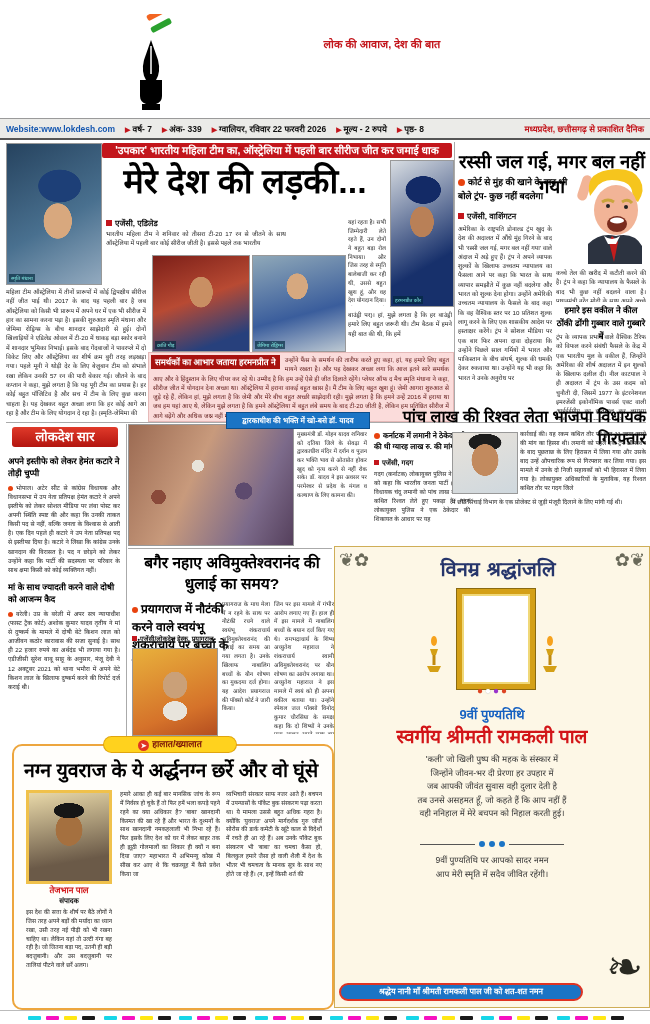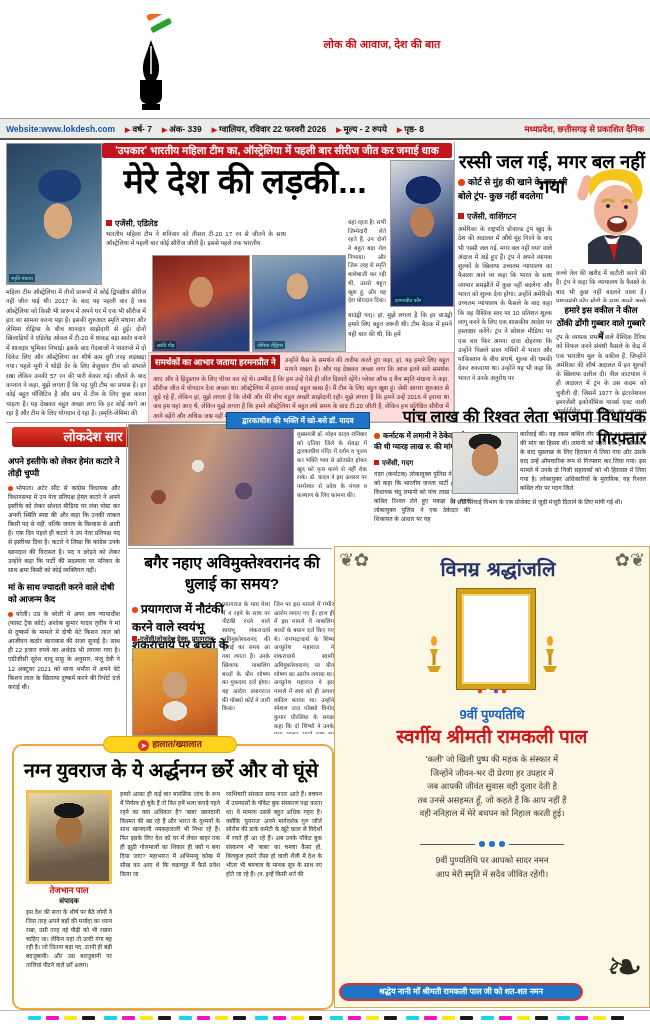--- a/index.html
+++ b/index.html
@@ -57,21 +57,21 @@
              linear-gradient(170deg,#e8d8a8,#6b5a48 75%);}
   .ph-obit{background:radial-gradient(ellipse 16px 20px at 50% 40%,#bb9a78 62%,rgba(0,0,0,0) 64%),
            radial-gradient(ellipse 22px 16px at 50% 22%,#cfd8b8 62%,rgba(0,0,0,0) 64%),
            linear-gradient(160deg,#dfe3c8,#c8cfa8 60%,#9fae88);}
   
   .pinkbox{background:#fbdcdb;border:1px solid #e5b9b8;}
   .pink-hd{background:#a8120f;color:#fff;font-weight:bold;font-size:8.5px;text-align:center;
            line-height:14px;padding:0 4px;float:left;margin:2px 5px 1px 2px;}
   .pink-txt{font-size:6.2px;line-height:1.5;color:#5a1412;text-align:justify;padding:2px 4px;}
   .sb-head{background:linear-gradient(#e03a2a,#b3150f);color:#fff;font-weight:800;font-size:13px;
-           text-align:center;line-height:20px;border-radius:3px;padding-left:28px;}
+           text-align:center;line-height:20px;border-radius:3px;}
   .sb-item{margin-bottom:7px;}
   .sb-t{font-weight:800;font-size:8.5px;line-height:1.45;color:#000;margin-bottom:3px;}
   .sb-b{font-size:6.1px;line-height:1.5;color:#222;text-align:justify;}
   .ribbon-blue{background:#1b74c5;color:#fff;font-weight:bold;font-size:7.5px;text-align:center;
                line-height:15px;border:1px solid #0c4e8c;}
   .oped-box{border:2px solid #eda63e;border-radius:10px;background:#fffefb;}
   .tagpill{background:#ffd21e;border-radius:9px;color:#7a1208;font-weight:800;font-size:9px;
            line-height:15px;text-align:center;box-shadow:0 0 0 1px #e0a50e;}
   .tagpill .tg{display:inline-block;width:11px;height:11px;border-radius:50%;background:#e03323;color:#fff;
                font-size:7px;line-height:11px;vertical-align:-1px;margin-right:3px;}

